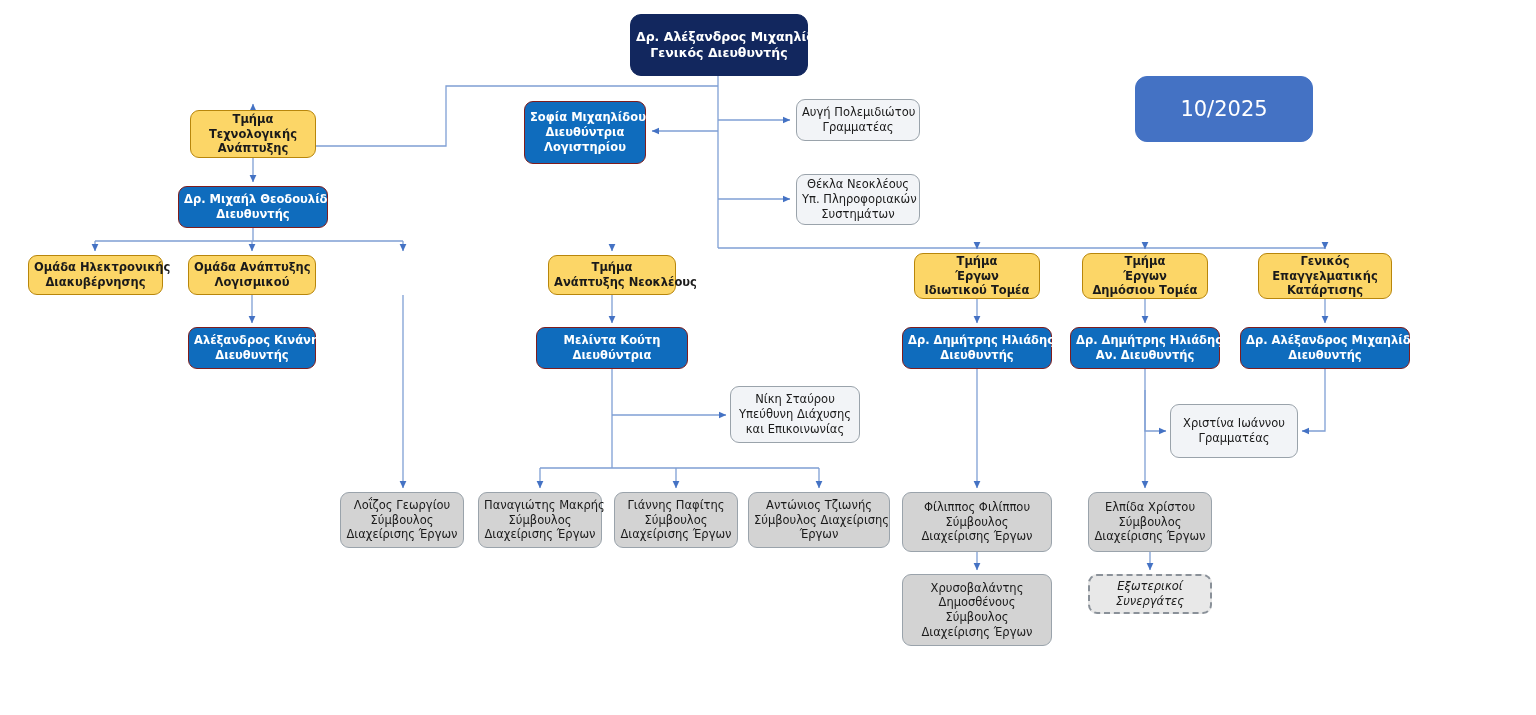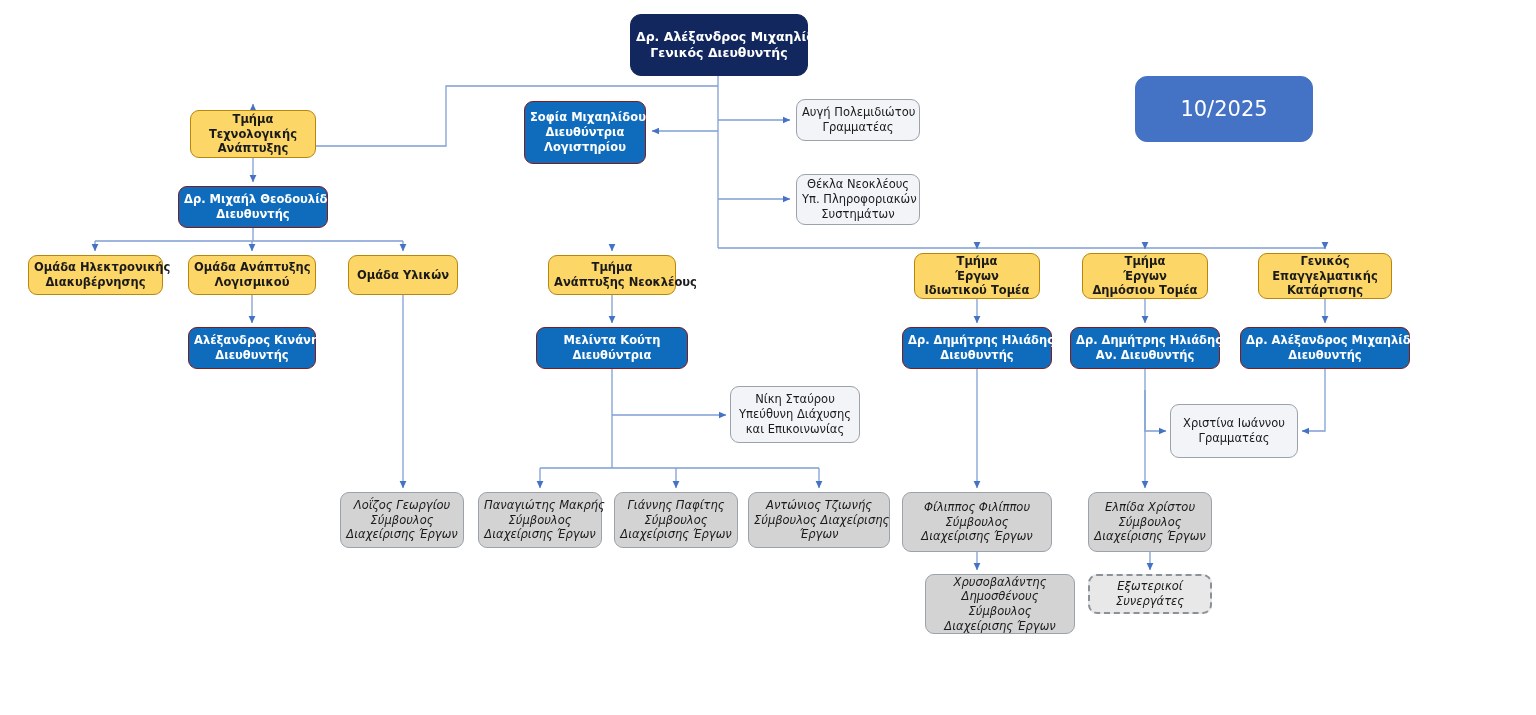--- a/index.html
+++ b/index.html
@@ -34,21 +34,21 @@
   .v-blue{
     background:#0f6cbd;border:1px solid #7f1d1d;color:#ffffff;
     font-weight:bold;font-size:11.5px;
   }
   .v-yellow{
     background:#fcd667;border:1px solid #b8860b;color:#1a1a1a;
     font-weight:bold;font-size:11.5px;
   }
   .v-gray{
     background:#d3d3d3;border:1px solid #9aa3ab;color:#1a1a1a;
-    font-weight:normal;font-size:11.5px;font-style:italic;
+    font-weight:normal;font-size:11.5px;
   }
   .v-white{
     background:#f2f4f7;border:1px solid #9aa3ab;color:#1a1a1a;
     font-weight:normal;font-size:11.5px;
   }
   .v-dashed{
     background:#e8e8e8;border:2px dashed #8a9199;color:#1a1a1a;
     font-style:italic;font-weight:normal;font-size:11.5px;
   }
   .v-date{
@@ -178,25 +178,20 @@
         <span class="ln">Ομάδα Ανάπτυξης</span>
         <span class="ln">Λογισμικού</span>
       </span>
     </div>
     <div class="node v-blue" style="left: 188px; top: 327px; width: 128px; height: 42px;">
       <span class="lines">
         <span class="ln">Αλέξανδρος Κινάνης</span>
         <span class="ln">Διευθυντής</span>
       </span>
     </div>
-    <div class="node v-yellow" style="left: 348px; top: 255px; width: 110px; height: 40px;">
-      <span class="lines">
-        <span class="ln">Ομάδα Υλικών</span>
-      </span>
-    </div>
     <div class="node v-yellow" style="left: 548px; top: 255px; width: 128px; height: 40px;">
       <span class="lines">
         <span class="ln">Τμήμα</span>
         <span class="ln">Ανάπτυξης Νεοκλέους</span>
       </span>
     </div>
     <div class="node v-blue" style="left: 536px; top: 327px; width: 152px; height: 42px;">
       <span class="lines">
         <span class="ln">Μελίντα Κούτη</span>
         <span class="ln">Διευθύντρια</span>
@@ -282,21 +277,21 @@
         <span class="ln">Έργων</span>
       </span>
     </div>
     <div class="node v-gray" style="left: 902px; top: 492px; width: 150px; height: 60px;">
       <span class="lines">
         <span class="ln">Φίλιππος Φιλίππου</span>
         <span class="ln">Σύμβουλος</span>
         <span class="ln">Διαχείρισης Έργων</span>
       </span>
     </div>
-    <div class="node v-gray" style="left: 902px; top: 574px; width: 150px; height: 60px; margin-left: 23px;">
+    <div class="node v-gray" style="left: 902px; top: 574px; width: 150px; height: 72px;">
       <span class="lines">
         <span class="ln">Χρυσοβαλάντης</span>
         <span class="ln">Δημοσθένους</span>
         <span class="ln">Σύμβουλος</span>
         <span class="ln">Διαχείρισης Έργων</span>
       </span>
     </div>
     <div class="node v-gray" style="left: 1088px; top: 492px; width: 124px; height: 60px;">
       <span class="lines">
         <span class="ln">Ελπίδα Χρίστου</span>

